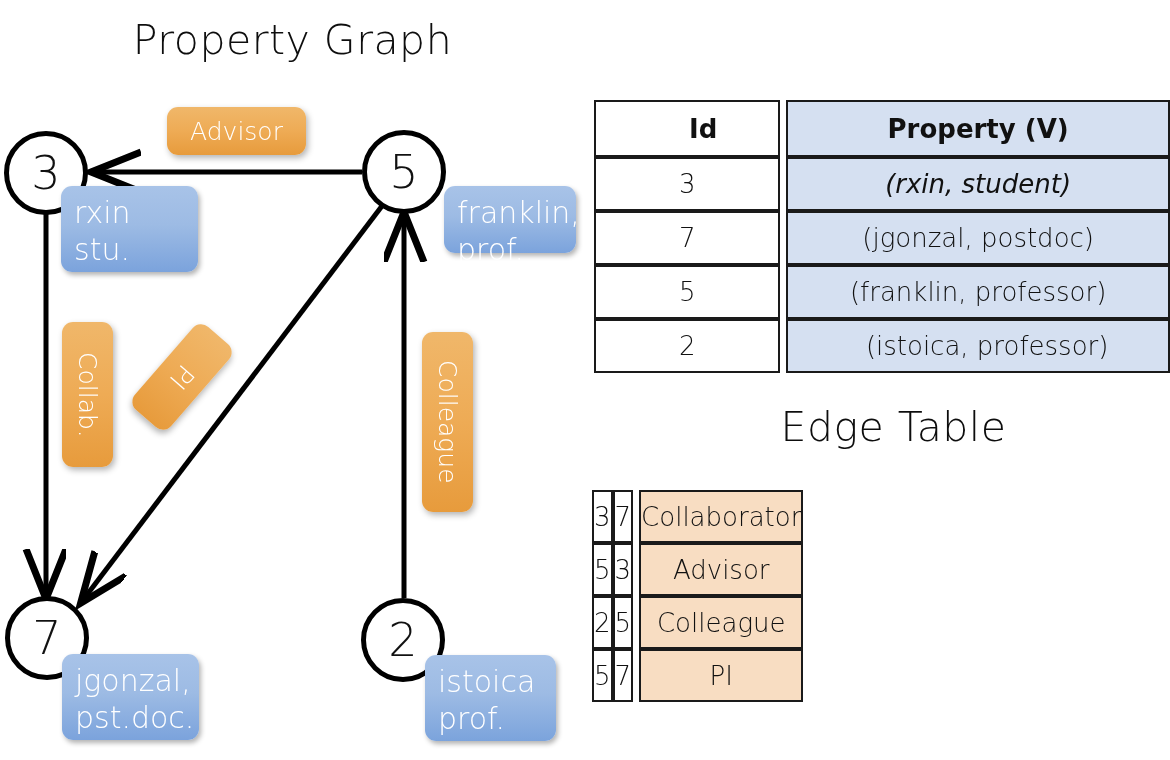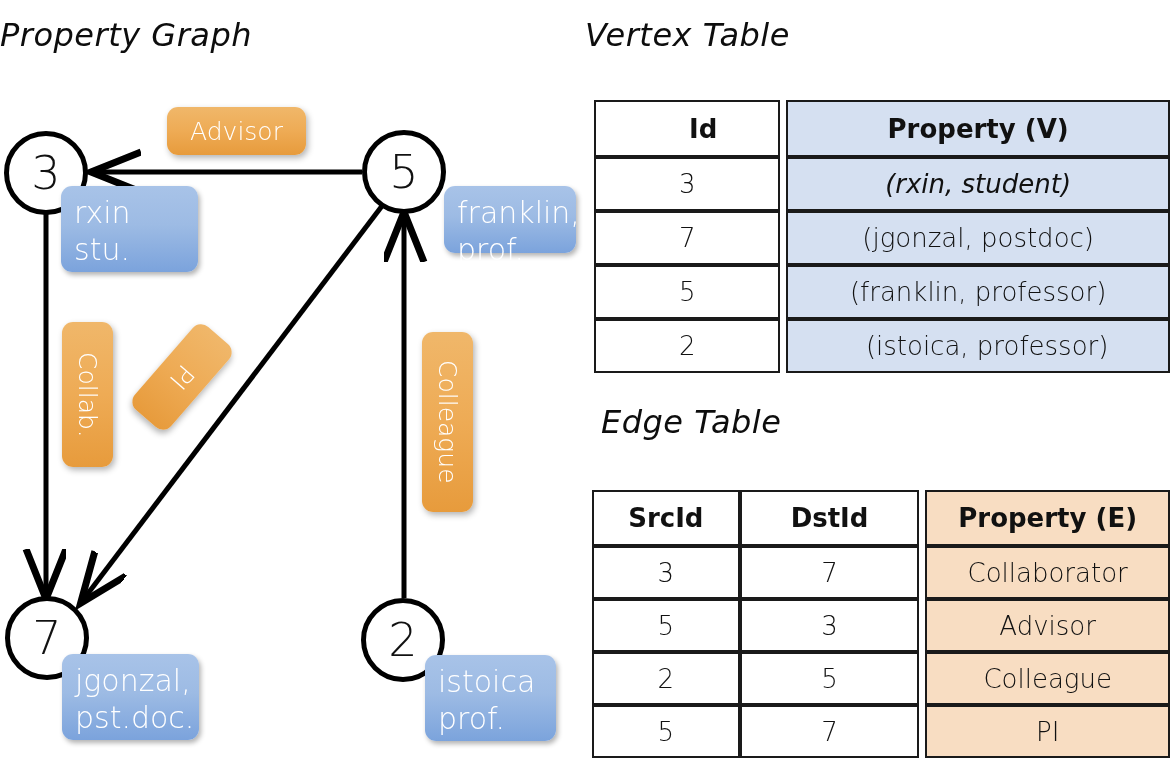--- a/index.html
+++ b/index.html
@@ -10,24 +10,24 @@
     overflow:hidden;
     position:relative;
   }
   .panel{position:absolute;}
 
   
   .title{
     font-family:"DejaVu Sans", sans-serif;
     font-weight:300;
     color:#0d0d0d;
-    font-size:32px;
+    font-size:41px;
     letter-spacing:.5px;
+    text-align:center;
     white-space:nowrap;
-    font-style:italic;
   }
 
   
   #graph{left:0;top:0;width:585px;height:760px;}
   #graph-svg{position:absolute;left:0;top:0;}
 
   .node{
     position:absolute;
     border:5px solid #000;
     border-radius:50%;
@@ -148,21 +148,20 @@
   <div class="edge-label rot" style="left:158px;top:322px;width:48px;height:110px;">
     <span>PI</span>
   </div>
 
   <div class="edge-label vert" style="left:422px;top:332px;width:51px;height:180px;">
     <span>Colleague</span>
   </div>
 </div>
 
 <div class="panel" style="left:585px;top:0;width:585px;height:390px;">
-  <div class="title" style="position:absolute;left:0;top:16px;width:585px;">Vertex Table</div>
 
   <table class="tbl" style="left:9px;top:100px;">
     <tbody>
         <tr>
       <td class="hdr" style="width:187px;height:57px;padding-left:32px;">Id</td>
       <td class="gap"></td>
       <td class="hdr v-prop" style="width:385px;height:57px;">Property (V)</td>
     </tr>
     <tr>
       <td style="height:54px;">3</td>
@@ -186,26 +185,20 @@
     </tr>
   </tbody>
     </table>
 </div>
 
 <div class="panel" style="left:585px;top:390px;width:585px;height:370px;">
   <div class="title" style="position:absolute;left:16px;top:13px;width:585px;">Edge Table</div>
 
   <table class="tbl" style="left:7px;top:100px;">
     <tbody>
-        <tr>
-      <td class="hdr" style="width:148px;height:56px;">SrcId</td>
-      <td class="hdr" style="width:180px;height:56px;">DstId</td>
-      <td class="gap"></td>
-      <td class="hdr e-prop" style="width:245px;height:56px;">Property (E)</td>
-    </tr>
     <tr>
       <td style="height:53px;">3</td>
       <td style="height:53px;">7</td>
       <td class="gap"></td>
       <td class="e-prop" style="height:53px;">Collaborator</td>
     </tr>
     <tr>
       <td style="height:53px;">5</td>
       <td style="height:53px;">3</td>
       <td class="gap"></td>

